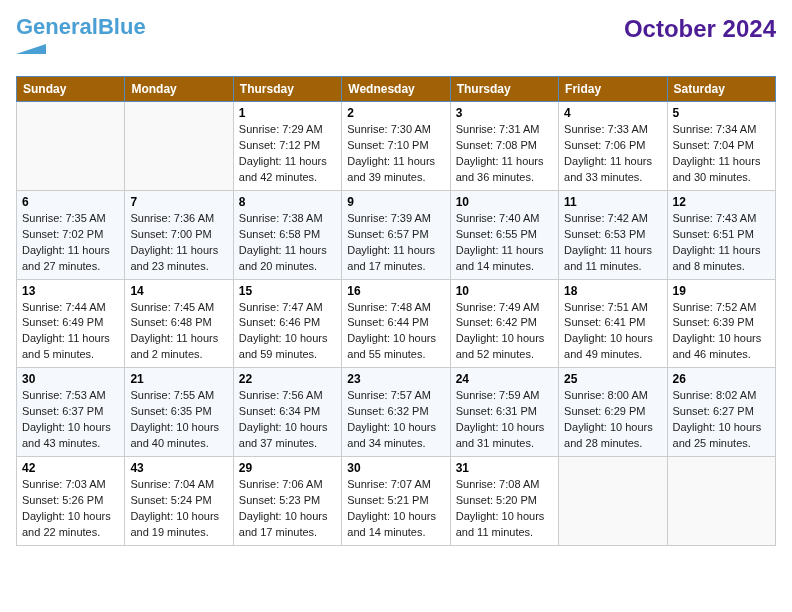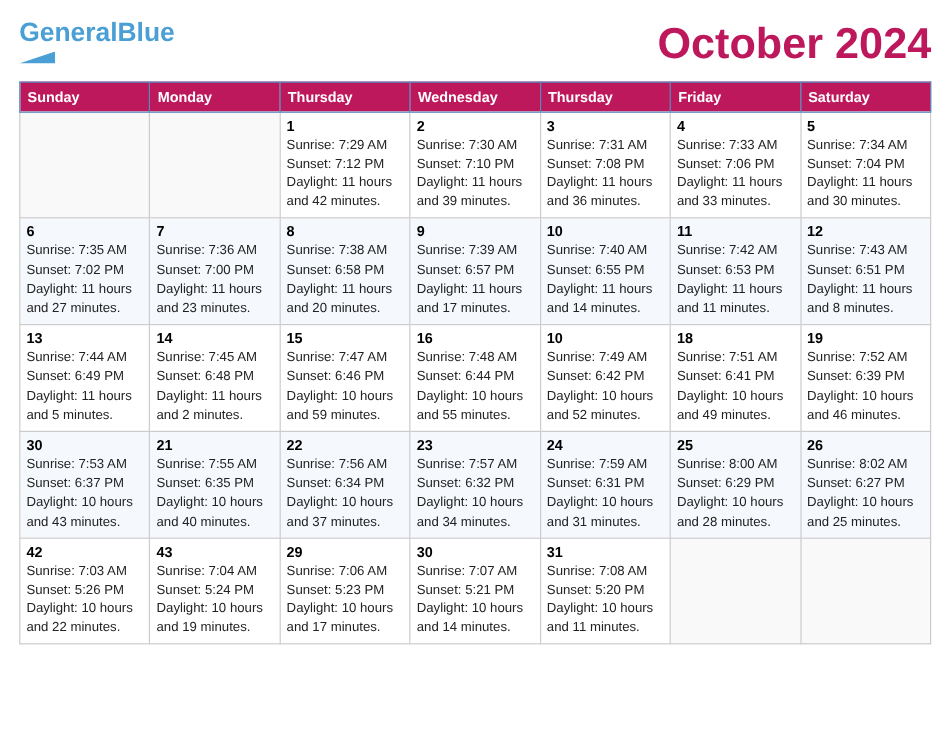--- a/index.html
+++ b/index.html
@@ -7,56 +7,56 @@
       font-family: Arial, sans-serif;
       background: #fff;
       width: 792px;
       min-height: 612px;
       padding: 16px;
     }
     .header {
       display: flex;
       justify-content: space-between;
       align-items: flex-start;
-      margin-bottom: 12px;
+      margin-bottom: 28px;
     }
     .logo {
       display: flex;
       flex-direction: column;
       align-items: flex-start;
     }
     .logo-text {
       font-size: 22px;
       font-weight: bold;
       color: #1a3a5c;
       line-height: 1;
     }
     .logo-text span {
       color: #4a9fd4;
     }
     .title-block {
       text-align: right;
     }
     .month-title {
-      font-size: 36px;
-      font-weight: bold;
-      color: #be185d;
+      font-size: 24px;
+      font-weight: bold;
+      color: #4c1d95;
       line-height: 1.1;
     }
     .location-title {
       font-size: 15px;
       color: #333;
     }
     .calendar {
       width: 100%;
       border-collapse: collapse;
       font-size: 11px;
     }
     .calendar th {
-      background: #be185d;
+      background: #a16207;
       color: #fff;
       padding: 5px 6px;
       text-align: left;
       font-size: 12px;
       font-weight: bold;
       border: 1px solid #5588bb;
     }
     .calendar td {
       border: 1px solid #ccc;
       padding: 4px 5px;

